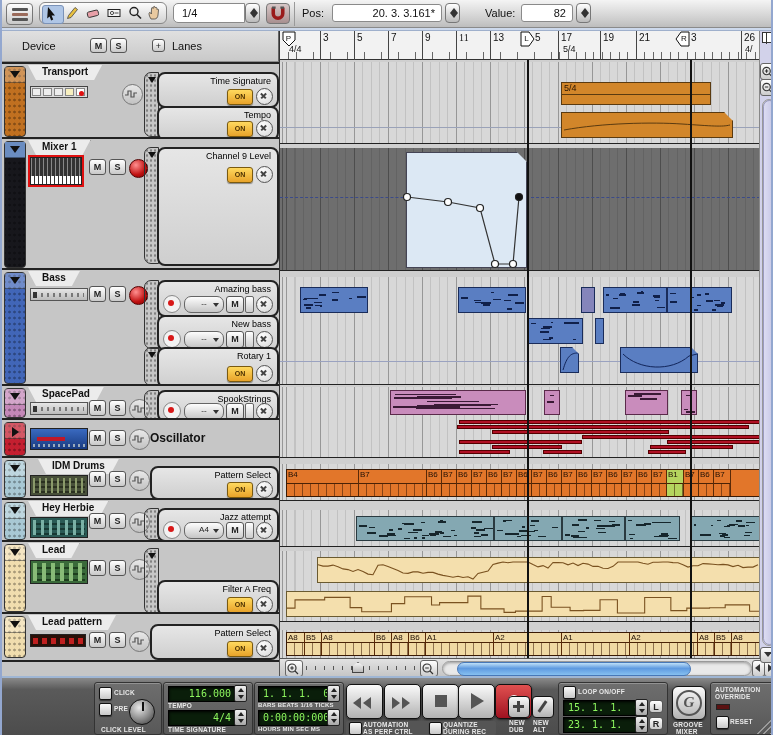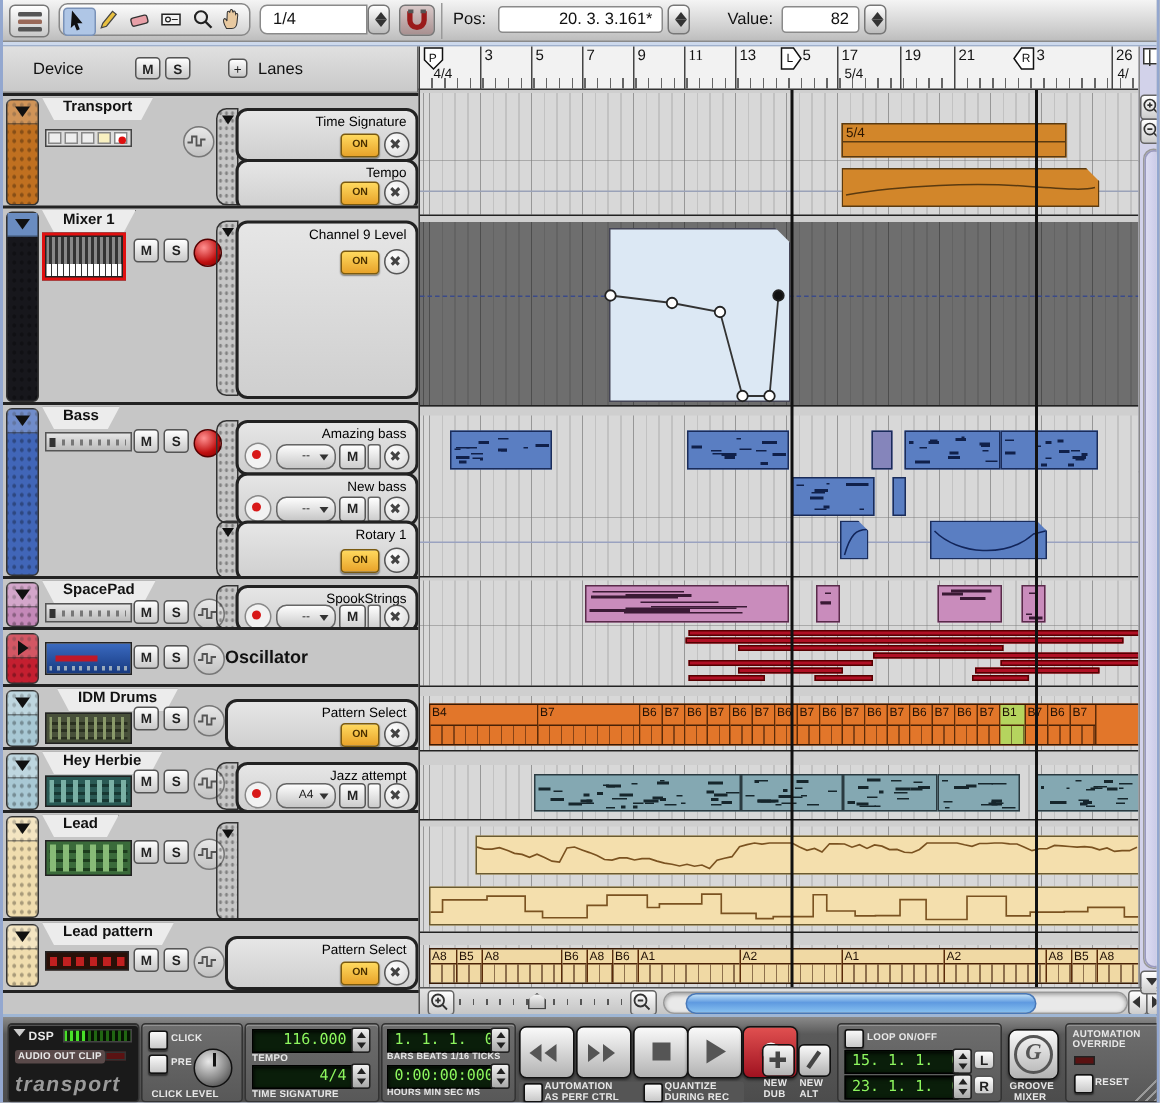--- a/index.html
+++ b/index.html
@@ -384,20 +384,25 @@
     <div class="msbtn abs" style="left:87px;top:18px;width:17px;height:16px;line-height:15px;">M</div>
     <div class="msbtn abs" style="left:107px;top:18px;width:17px;height:16px;line-height:15px;">S</div>
     <div class="autoic" style="left:127px;top:17px;">
       <svg width="16" height="16" viewBox="0 0 16 16">
           <path d="M2 10 h3 v-4 h3 v6 h3 v-4 h3" stroke="#555" fill="none" stroke-width="1.2"></path>
         </svg>
     </div>
     <div class="grip" style="left:142px;top:6px;height:64px;">
         <div class="gript"></div>
       </div>
+    <div class="lanebox" style="left:155px;top:38px;width:118px;height:32px;">
+      <div class="lname">Filter A Freq</div>
+      <div class="onbtn" style="left:68px;top:15px;">ON</div>
+      <div class="xbtn" style="left:97px;top:14px;"></div>
+    </div>
   </div>
 
   <div class="track" style="top:612px;height:46px;border-bottom:2px solid #222;">
     <div class="strip" style="background-color: rgb(240, 221, 174);">
         <div class="stripbtn">
           <div class="tri"></div>
         </div>
       </div>
     <div class="tab" style="left:26px;">Lead pattern</div>
     <div class="abs" style="left:28px;top:20px;width:56px;height:13px;border:1px solid #222;background:#2a1008;">
@@ -918,30 +923,20 @@
     <div class="scrolltrack" style="left:2px;top:68px;width:12px;height:545px;">
       <div class="scrollthumb" style="left:0px;top:0px;width:11px;height:543px;background:linear-gradient(90deg,#dcdcf2,#c2c2e2);border-color:#9a9ac0;"></div>
     </div>
     <div class="zoombtn" style="left:0px;top:616px;width:15px;height:14px;">
         <div style="width:0;height:0;border-left:4px solid transparent;border-right:4px solid transparent;border-top:5px solid #333;margin:4px 0 0 3px;"></div>
       </div>
   </div>
 
   <div class="abs tp">
 
-    <div class="tpanel" style="left:3px;top:4px;width:86px;height:51px;background:#1a1a1a;">
-      <div style="position:absolute;left:3px;top:3px;width:0;height:0;border-left:4px solid transparent;border-right:4px solid transparent;border-top:5px solid #ccc;"></div>
-      <span class="tlab" style="left:13px;top:3px;font-size:8px;">DSP</span>
-      <div class="abs" style="left:36px;top:3px;width:46px;height:9px;border:1px solid #444;background:repeating-linear-gradient(90deg,#48e028 0 2px,#0c2808 2px 4px);">
-        <div class="abs" style="right:0;top:0;width:30px;height:100%;background:rgba(0,0,0,.55);"></div>
-      </div>
-      <span class="tlab" style="left:4px;top:17px;font-size:6.5px;background:#5a4a4a;padding:1px 2px;border-radius:2px;">AUDIO OUT CLIP</span>
-      <div class="abs" style="left:64px;top:18px;width:14px;height:6px;background:#5a1212;border:1px solid #333;"></div>
-      <span class="abs" style="left:4px;top:31px;font-style:italic;font-weight:bold;font-size:14px;color:#9a9a9a;letter-spacing:1px;">transport</span>
-    </div>
 
     <div class="tpanel" style="left:92px;top:4px;width:66px;height:51px;">
       <div class="tcb" style="left:4px;top:4px;"></div>
       <span class="tlab" style="left:19px;top:6px;">CLICK</span>
       <div class="tcb" style="left:4px;top:20px;"></div>
       <span class="tlab" style="left:19px;top:22px;">PRE</span>
       <div class="abs" style="left:34px;top:16px;width:26px;height:26px;border-radius:50%;background:radial-gradient(circle at 38% 32%,#e8e8e8,#888 55%,#333);border:1px solid #111;">
         <div class="abs" style="left:12px;top:2px;width:2px;height:9px;background:#111;"></div>
       </div>
       <span class="tlab" style="left:6px;top:43px;">CLICK LEVEL</span>

